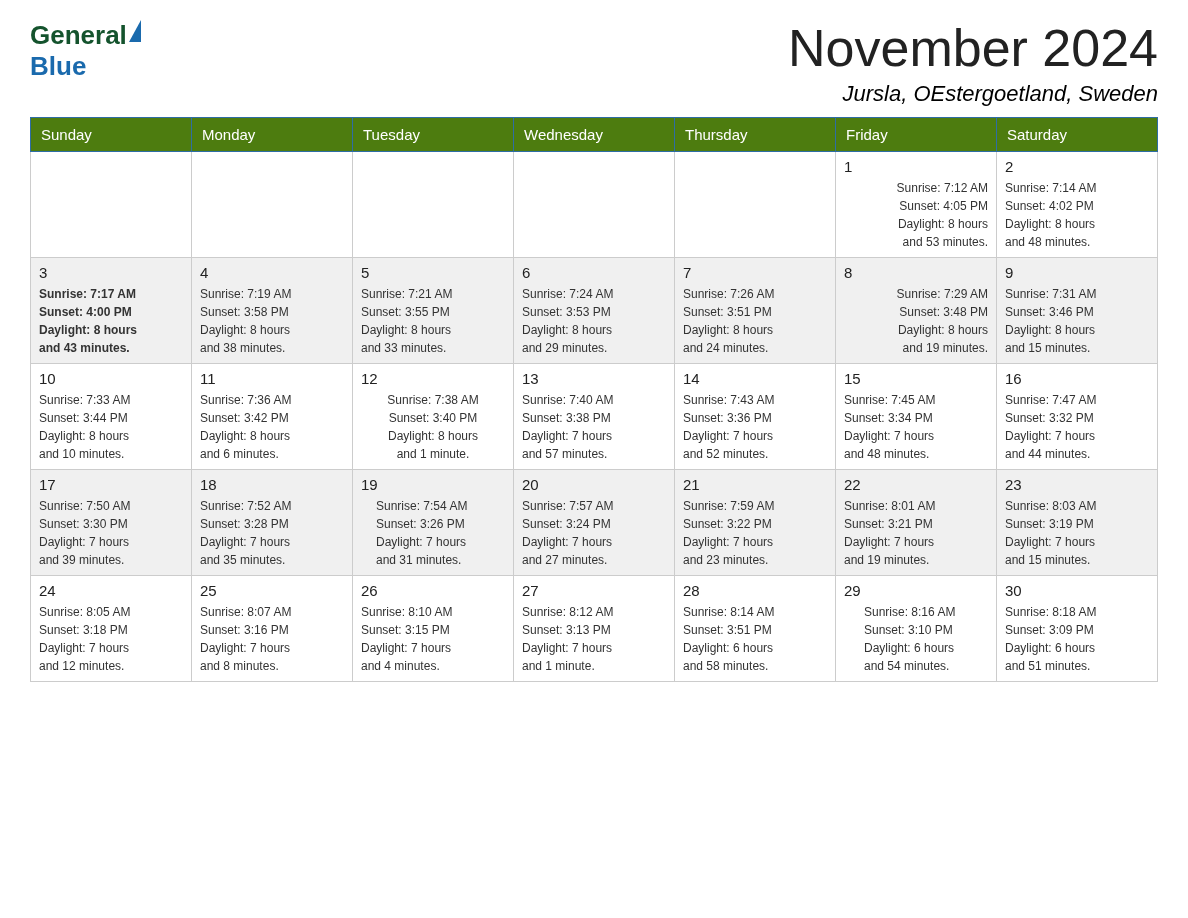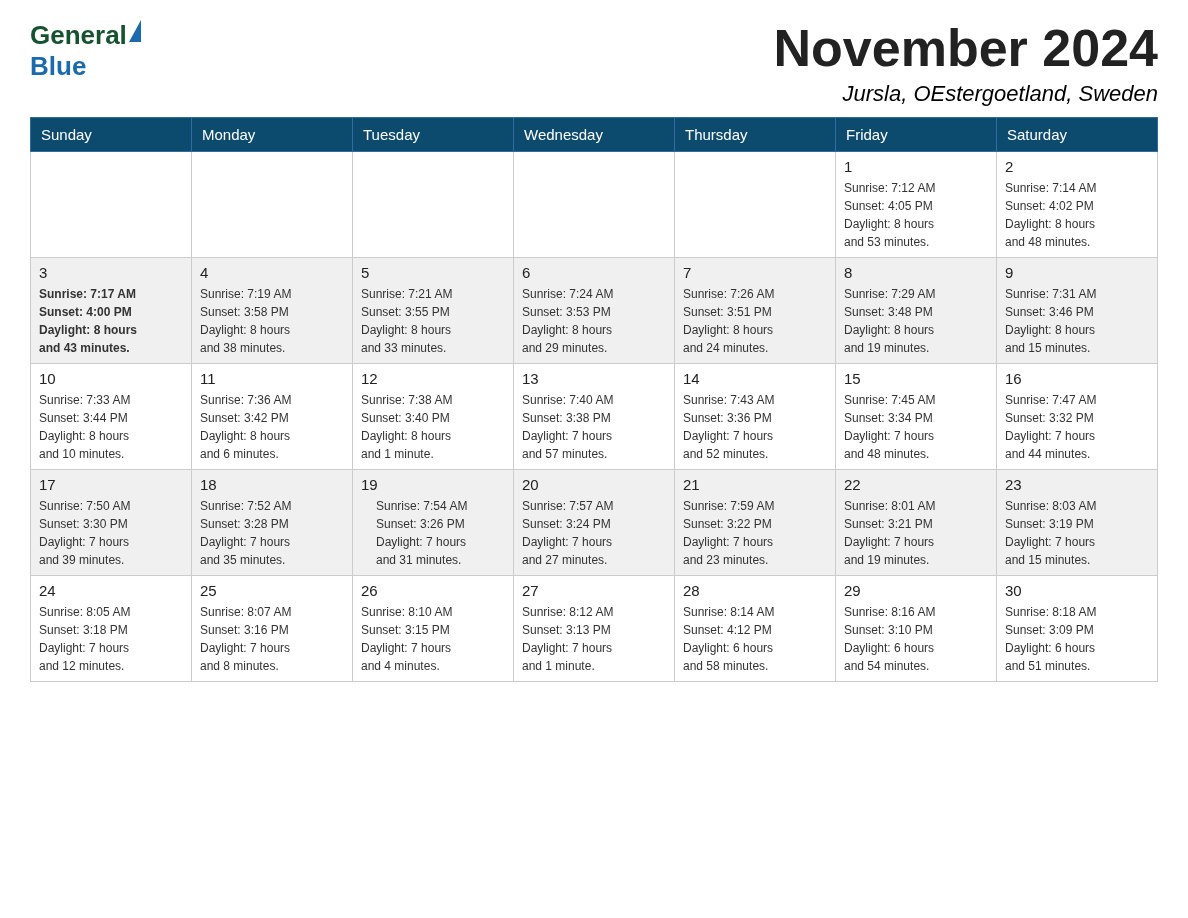--- a/index.html
+++ b/index.html
@@ -47,38 +47,38 @@
     }
     .logo-top-row {
       display: flex;
       align-items: center;
     }
     .title-block {
       text-align: right;
     }
     .title-block h1 {
       font-size: 52px;
-      font-weight: bold;
+      font-weight: normal;
       color: #222;
       line-height: 1.1;
     }
     .title-block h2 {
       font-size: 22px;
       font-weight: normal;
       color: #000000;
       margin-top: 4px;
       font-style: italic;
     }
     .calendar {
       width: 100%;
       border-collapse: collapse;
       margin-top: 10px;
     }
     .calendar th {
-      background-color: #0c4a6e;
+      background-color: #4d7c0f;
       color: #fff;
       padding: 8px 10px;
       font-size: 15px;
       font-weight: normal;
       text-align: left;
       border: 1px solid #2e6da4;
     }
     .calendar td {
       width: calc(100% / 7);
       vertical-align: top;
@@ -144,21 +144,21 @@
   </thead>
   <tbody id="calendar-body">
   <tr>
         <td class="empty-cell"></td>
         <td class="empty-cell"></td>
         <td class="empty-cell"></td>
         <td class="empty-cell"></td>
         <td class="empty-cell"></td>
         <td>
           <div class="day-number">1</div>
-          <div class="day-info" style="white-space: pre-line;">Sunrise: 7:12 AM
+          <div class="day-info" style="white-space: pre-line; text-align: right;">Sunrise: 7:12 AM
 Sunset: 4:05 PM
 Daylight: 8 hours
 and 53 minutes.</div>
         </td>
         <td>
           <div class="day-number">2</div>
           <div class="day-info" style="white-space: pre-line;">Sunrise: 7:14 AM
 Sunset: 4:02 PM
 Daylight: 8 hours
 and 48 minutes.</div>
@@ -195,21 +195,21 @@
         </td>
         <td>
           <div class="day-number">7</div>
           <div class="day-info" style="white-space: pre-line;">Sunrise: 7:26 AM
 Sunset: 3:51 PM
 Daylight: 8 hours
 and 24 minutes.</div>
         </td>
         <td>
           <div class="day-number">8</div>
-          <div class="day-info" style="white-space: pre-line;">Sunrise: 7:29 AM
+          <div class="day-info" style="white-space: pre-line; text-align: right;">Sunrise: 7:29 AM
 Sunset: 3:48 PM
 Daylight: 8 hours
 and 19 minutes.</div>
         </td>
         <td>
           <div class="day-number">9</div>
           <div class="day-info" style="white-space: pre-line;">Sunrise: 7:31 AM
 Sunset: 3:46 PM
 Daylight: 8 hours
 and 15 minutes.</div>
@@ -225,21 +225,21 @@
         </td>
         <td>
           <div class="day-number">11</div>
           <div class="day-info" style="white-space: pre-line;">Sunrise: 7:36 AM
 Sunset: 3:42 PM
 Daylight: 8 hours
 and 6 minutes.</div>
         </td>
         <td>
           <div class="day-number">12</div>
-          <div class="day-info" style="white-space: pre-line;">Sunrise: 7:38 AM
+          <div class="day-info" style="white-space: pre-line; text-align: center;">Sunrise: 7:38 AM
 Sunset: 3:40 PM
 Daylight: 8 hours
 and 1 minute.</div>
         </td>
         <td>
           <div class="day-number">13</div>
           <div class="day-info" style="white-space: pre-line;">Sunrise: 7:40 AM
 Sunset: 3:38 PM
 Daylight: 7 hours
 and 57 minutes.</div>
@@ -342,27 +342,27 @@
         <td>
           <div class="day-number">27</div>
           <div class="day-info" style="white-space: pre-line;">Sunrise: 8:12 AM
 Sunset: 3:13 PM
 Daylight: 7 hours
 and 1 minute.</div>
         </td>
         <td>
           <div class="day-number">28</div>
           <div class="day-info" style="white-space: pre-line;">Sunrise: 8:14 AM
-Sunset: 4:12 PM
+Sunset: 3:51 PM
 Daylight: 6 hours
 and 58 minutes.</div>
         </td>
         <td>
           <div class="day-number">29</div>
-          <div class="day-info" style="white-space: pre-line;">Sunrise: 8:16 AM
+          <div class="day-info" style="white-space: pre-line; margin-left: 20px;">Sunrise: 8:16 AM
 Sunset: 3:10 PM
 Daylight: 6 hours
 and 54 minutes.</div>
         </td>
         <td>
           <div class="day-number">30</div>
           <div class="day-info" style="white-space: pre-line;">Sunrise: 8:18 AM
 Sunset: 3:09 PM
 Daylight: 6 hours
 and 51 minutes.</div>

